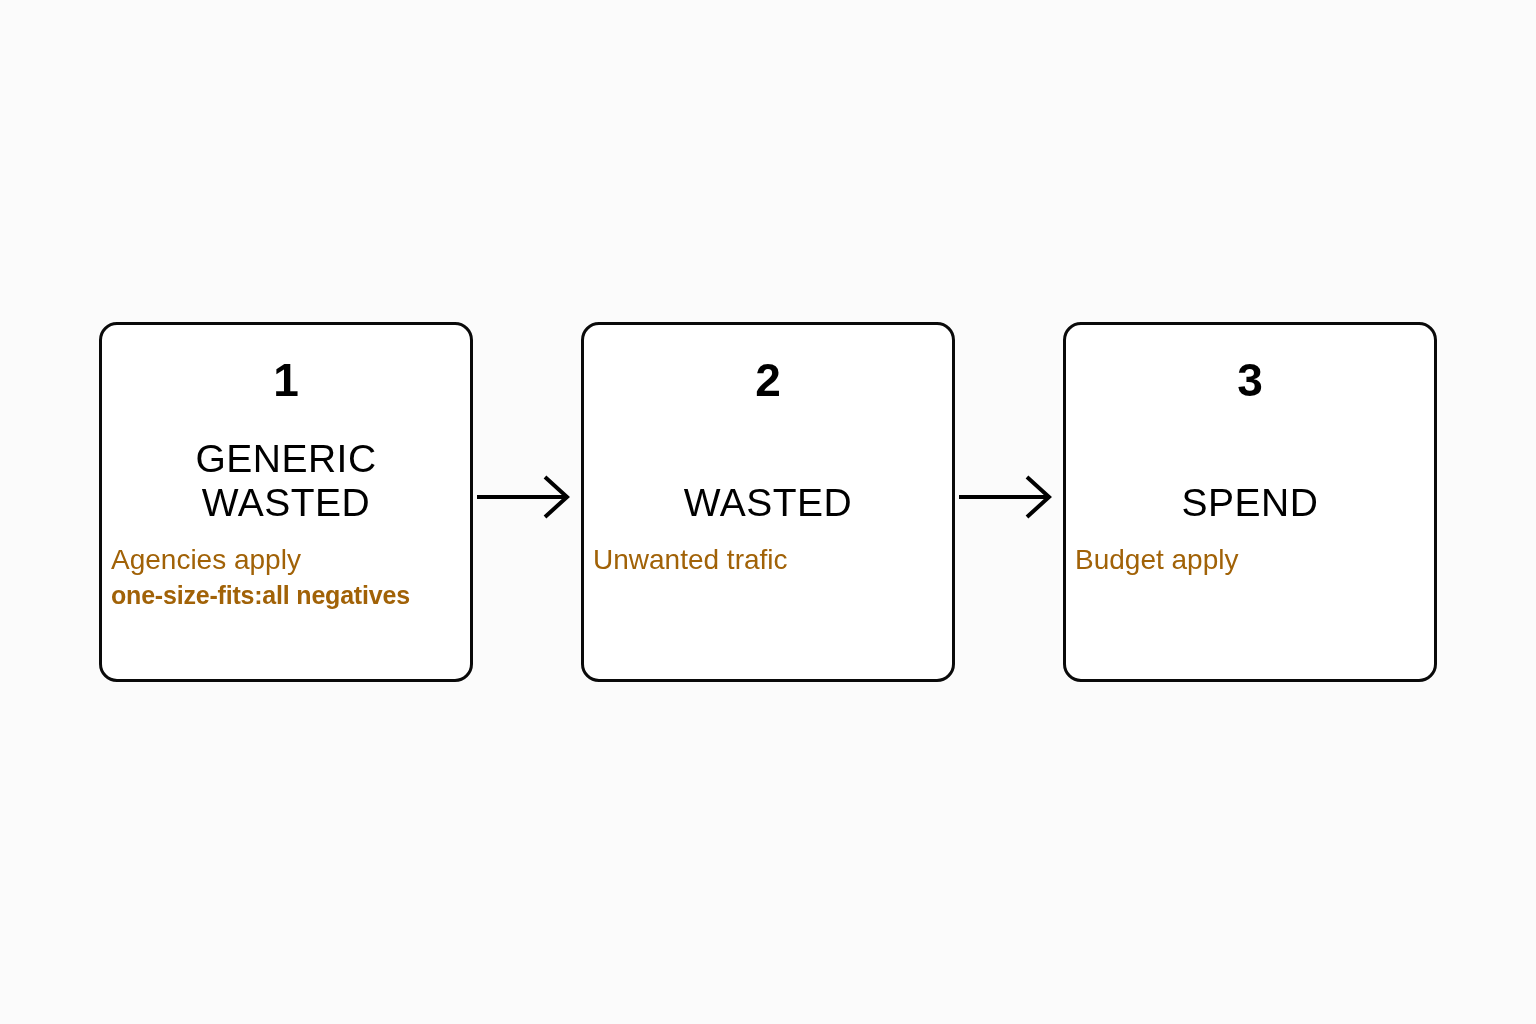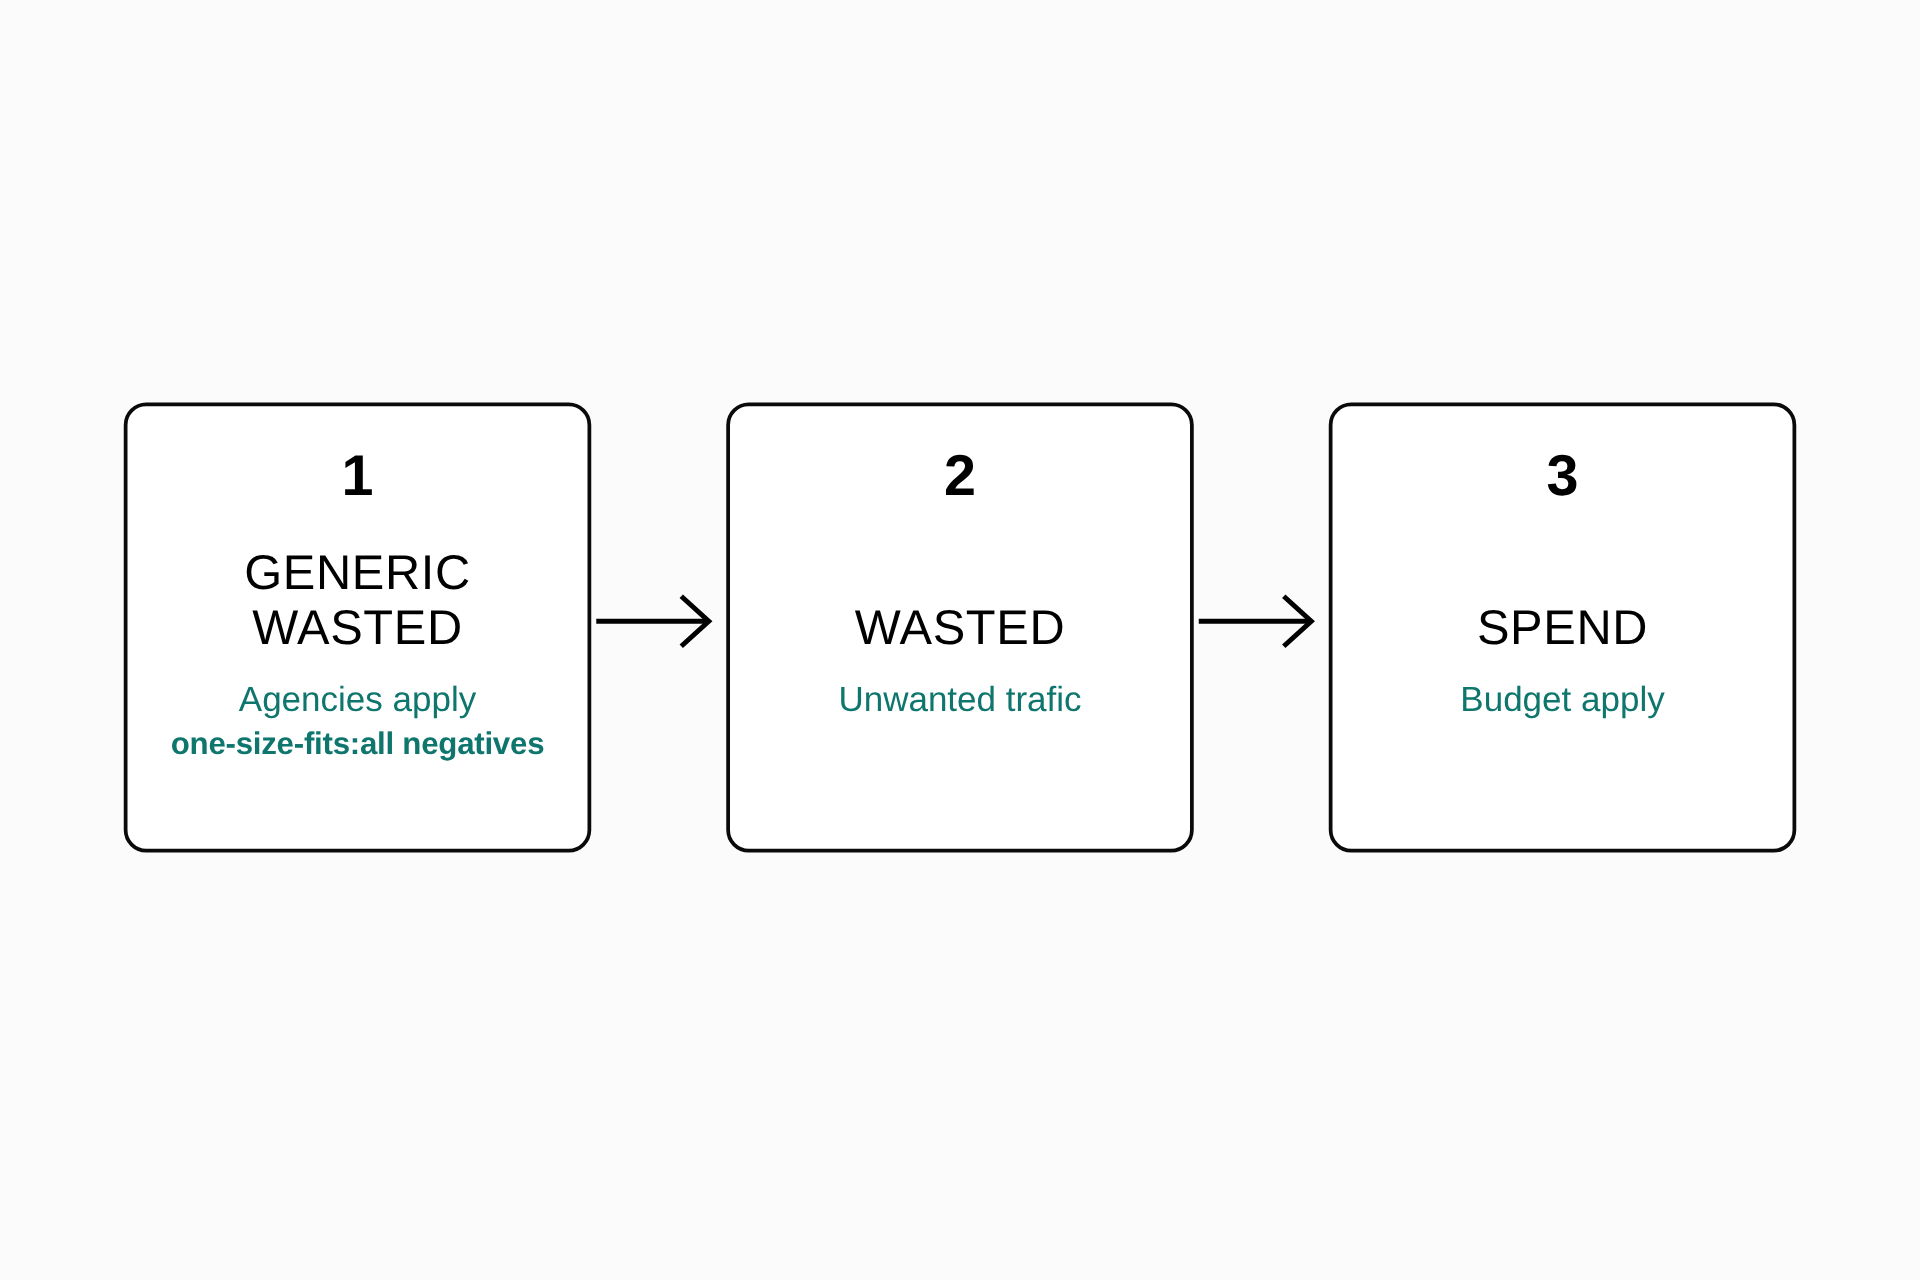--- a/index.html
+++ b/index.html
@@ -63,23 +63,22 @@
     font-weight: normal;
     line-height: 1.12;
     text-align: center;
     letter-spacing: 0.5px;
     color: #000000;
     width: 320px;
     margin-bottom: 18px;
   }
 
   .step-desc {
-    text-align: center;
     width: 350px;
-    color: #0f766e;
+    color: #a16207;
   }
 
   .desc-line-1 {
     display: block;
     font-size: 28px;
     font-weight: normal;
     line-height: 1.25;
     letter-spacing: 0px;
   }
 

